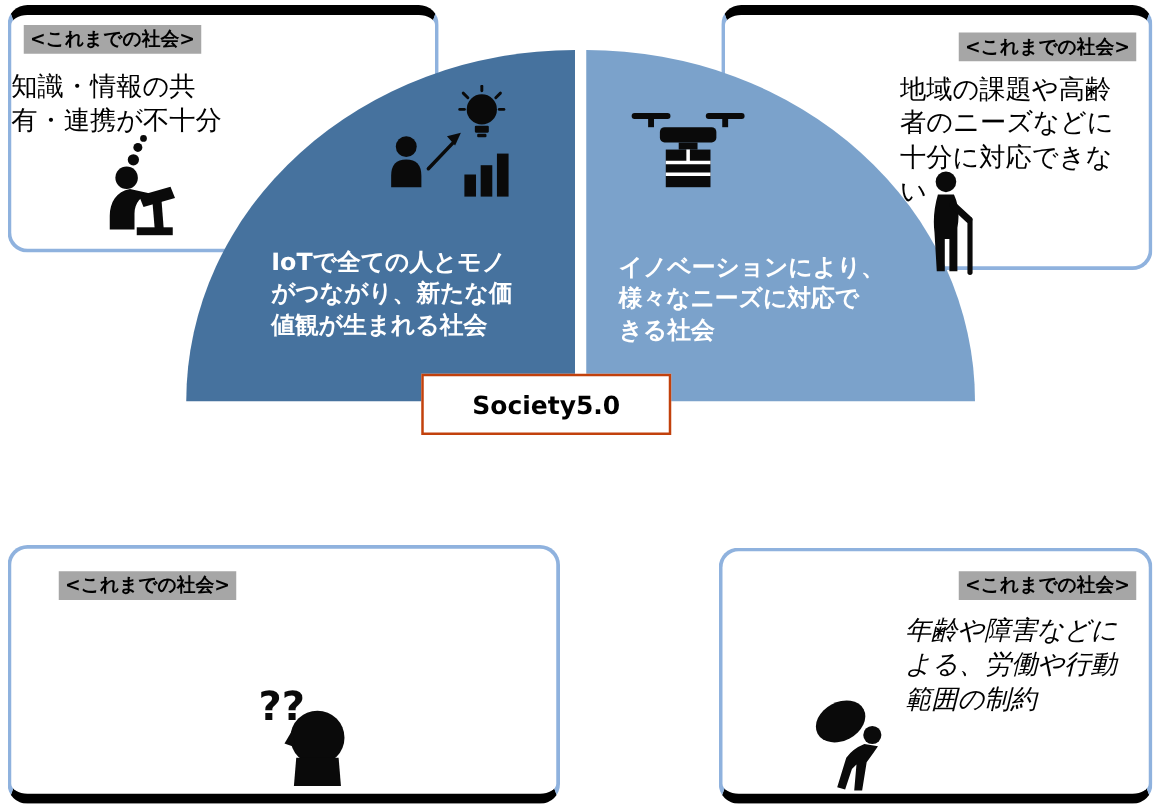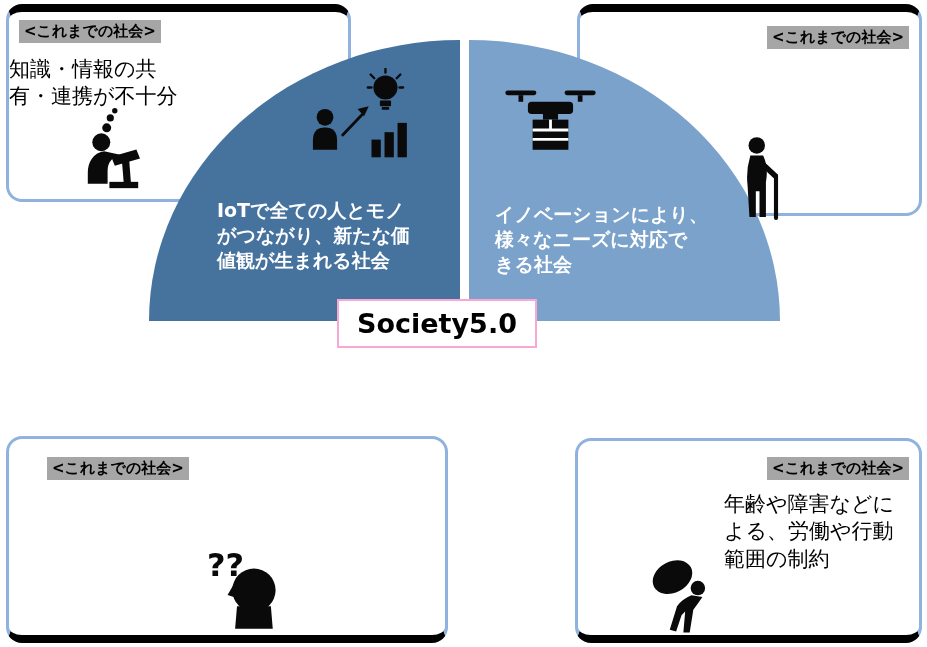--- a/index.html
+++ b/index.html
@@ -21,22 +21,22 @@
   .quad.tr { left:469px; top:40px;  border-top-right-radius:100% 100%; }
   .quad.bl { left:149px; top:330px; border-bottom-left-radius:100% 100%; }
   .quad.br { left:469px; top:330px; border-bottom-right-radius:100% 100%; }
   .quad-text { position:absolute; color:#fff; font-weight:bold; font-size:19px;
                line-height:1.32; white-space:pre-line; }
   .quad-icon { position:absolute; }
 
   .callout-icon { position:absolute; z-index:3; }
 
   .center-label { position:absolute; left:337px; top:299px; width:200px; height:49px; z-index:4;
-                  background:#fff; border:2px solid #f9a8d4; display:flex; align-items:center;
-                  justify-content:center; font-size:27px; font-weight:bold; color:#000; }
+                  background:#fff; border:2px solid #c2410c; display:flex; align-items:center;
+                  justify-content:center; font-size:20px; font-weight:bold; color:#000; }
 </style>
 </head>
 <body>
 
 <div class="canvas">
 
   <div class="callout edge-top" style="left:6px; top:4px; width:345px; height:198px;">
     <span class="tag" style="left:10px; top:8px;">&lt;これまでの社会&gt;</span>
     <div class="callout-text" style="left:0; top:44px; width:180px;">知識・情報の共
 有・連携が不十分</div>
@@ -49,20 +49,24 @@
         <path d="M30 50 C18 52 12 62 12 74 L12 86 L34 86 L34 72 C34 62 40 56 48 54 Z"></path>
         <polygon points="38,56 66,48 70,58 42,66"></polygon>
         <polygon points="50,62 58,60 60,86 52,86"></polygon>
         <rect x="36" y="84" width="32" height="7"></rect>
       </g>
     </svg>
   </div>
 
   <div class="callout edge-top" style="left:577px; top:4px; width:345px; height:212px;">
     <span class="tag" style="right:10px; top:14px;">&lt;これまでの社会&gt;</span>
+    <div class="callout-text" style="left:140px; top:46px; width:180px;">地域の課題や高齢
+者のニーズなどに
+十分に対応できな
+い</div>
     <svg class="callout-icon" style="left:152px; top:122px;" width="55" height="88" viewBox="0 0 60 95">
       <g fill="#0a0a0a">
         <circle cx="27" cy="12" r="9"></circle>
         <path d="M20 23 Q15 40 17 56 L19 90 L26 90 L26 62 L30 62 L30 90 L37 90 L37 52 Q40 36 34 23 Z"></path>
       </g>
       <path d="M33 32 L47 45" stroke="#0a0a0a" stroke-width="6" stroke-linecap="round" fill="none"></path>
       <line x1="48" y1="45" x2="48" y2="91" stroke="#0a0a0a" stroke-width="4.5" stroke-linecap="round"></line>
     </svg>
   </div>
 
@@ -73,21 +77,21 @@
       <g fill="#0a0a0a">
         <circle cx="52" cy="53" r="23"></circle>
         <polygon points="31,46 24,58 33,61"></polygon>
         <path d="M34 70 L70 70 L72 94 L32 94 Z"></path>
       </g>
     </svg>
   </div>
 
   <div class="callout edge-bottom" style="left:575px; top:438px; width:347px; height:205px;">
     <span class="tag" style="right:10px; top:16px;">&lt;これまでの社会&gt;</span>
-    <div class="callout-text" style="left:146px; top:50px; width:180px;">年齢や障害などに
+    <div class="callout-text" style="left:146px; top:50px; width:180px;font-style:italic;">年齢や障害などに
 よる、労働や行動
 範囲の制約</div>
     <svg class="callout-icon" style="left:70px; top:106px;" width="68" height="92" viewBox="0 0 75 95">
       <g fill="#0a0a0a">
         <ellipse cx="27" cy="30" rx="23" ry="17" transform="rotate(-28 27 30)"></ellipse>
         <circle cx="55" cy="42" r="8"></circle>
         <path d="M48 50 Q38 54 32 62 L24 88 L31 90 L37 72 L41 68 L39 91 L46 91 L50 66 Q56 58 60 52 Z"></path>
       </g>
     </svg>
   </div>

